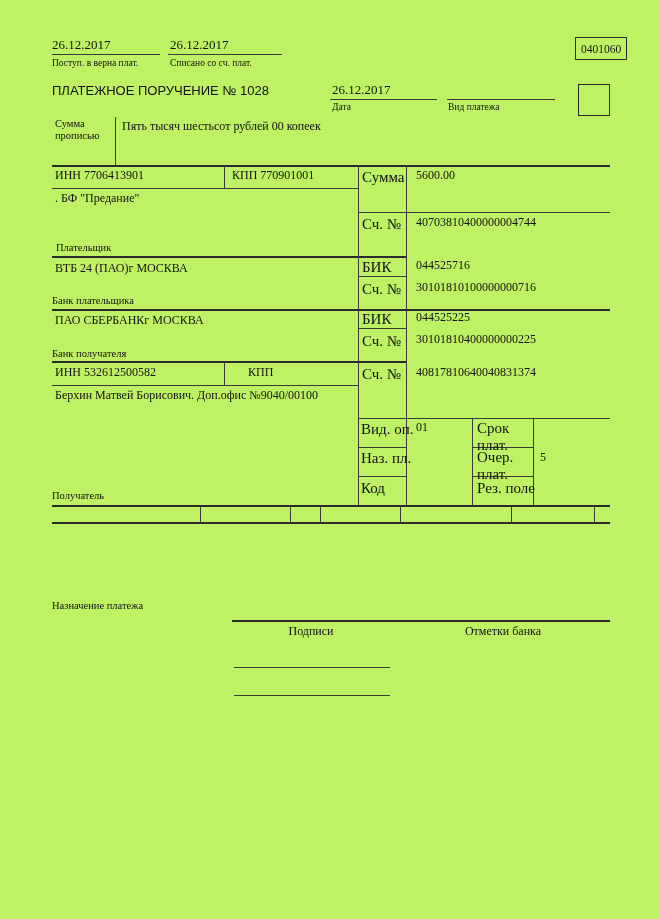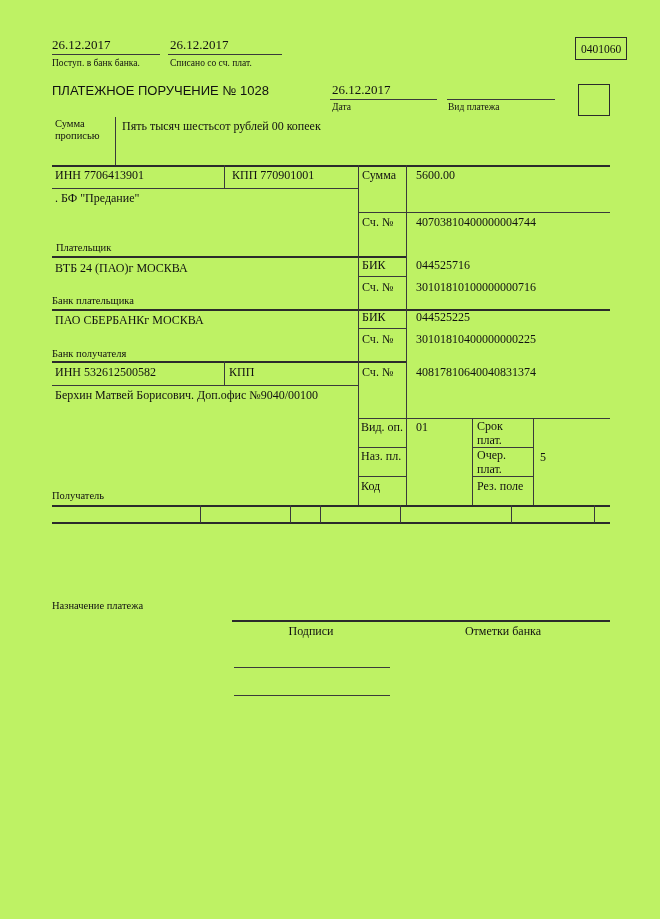--- a/index.html
+++ b/index.html
@@ -4,21 +4,21 @@
 <style>
   html,body{margin:0;padding:0;background:#ffffff;}
   .page{
     position:relative;width:660px;height:919px;background:#bef264;
     font-family:"Liberation Serif", serif;color:#111;overflow:hidden;
   }
   .t{position:absolute;white-space:nowrap;font-size:12px;line-height:1.15;}
   .wrap{white-space:normal;}
   .small{font-size:9.5px;}
   .lab{font-size:10.5px;}
-  .cell{font-size:12px;}
+  .cell{font-size:15px;}
   .title{font-family:"Liberation Sans", sans-serif;font-weight:normal;font-size:13px;}
   .hl{position:absolute;height:1px;background:#3a3a3a;}
   .hl2{position:absolute;height:2px;background:#2b2b2b;}
   .vl{position:absolute;width:1px;background:#3a3a3a;}
   .box{position:absolute;border:1px solid #2b2b2b;background:transparent;}
   .code-box{display:flex;align-items:center;justify-content:center;font-size:11.5px;}
   .stamp{
     position:absolute;left:52px;top:620px;width:178px;height:128px;
     border:2px solid #2c2cb4;color:#2c2cb4;font-size:11px;line-height:14.5px;
     padding:5px 6px;box-sizing:border-box;
@@ -33,21 +33,21 @@
   .b{font-weight:bold;}
   .i{font-style:italic;}
 </style>
 </head>
 <body>
 
 <div class="page">
 
   <div class="t" style="left:52px;top:38px;font-size:13px">26.12.2017</div>
   <div class="hl" style="left:52px;top:54px;width:108px"></div>
-  <div class="t small" style="left:52px;top:58px">Поступ. в банк банка.</div>
+  <div class="t small" style="left:52px;top:58px">Поступ. в верна плат.</div>
 
   <div class="t" style="left:170px;top:38px;font-size:13px">26.12.2017</div>
   <div class="hl" style="left:168px;top:54px;width:114px"></div>
   <div class="t small" style="left:170px;top:58px">Списано со сч. плат.</div>
 
   <div class="box code-box" style="left:575px;top:37px;width:50px;height:21px">
     <span>0401060</span>
   </div>
 
   <div class="t title" style="left:52px;top:84px">ПЛАТЕЖНОЕ ПОРУЧЕНИЕ № 1028</div>
@@ -109,21 +109,21 @@
   <div class="t lab" style="left:52px;top:295px">Банк плательщика</div>
 
   <div class="t" style="left:55px;top:314px">ПАО СБЕРБАНКг МОСКВА</div>
   <div class="t cell" style="left:362px;top:311px">БИК</div>
   <div class="t" style="left:416px;top:311px">044525225</div>
   <div class="t cell" style="left:362px;top:333px">Сч. №</div>
   <div class="t" style="left:416px;top:333px">30101810400000000225</div>
   <div class="t lab" style="left:52px;top:348px">Банк получателя</div>
 
   <div class="t" style="left:55px;top:366px">ИНН 532612500582</div>
-  <div class="t" style="left:229px;top:366px">КПП</div>
+  <div class="t" style="left:248px;top:366px">КПП</div>
   <div class="t" style="left:55px;top:389px">Берхин Матвей Борисович. Доп.офис №9040/00100</div>
   <div class="t cell" style="left:362px;top:366px">Сч. №</div>
   <div class="t" style="left:416px;top:366px">40817810640040831374</div>
   <div class="t cell" style="left:361px;top:421px">Вид. оп.</div>
   <div class="t" style="left:416px;top:421px">01</div>
   <div class="t cell wrap" style="left:477px;top:420px;width:52px">Срок плат.</div>
   <div class="t cell" style="left:361px;top:450px">Наз. пл.</div>
   <div class="t cell wrap" style="left:477px;top:449px;width:52px">Очер. плат.</div>
   <div class="t" style="left:540px;top:451px">5</div>
   <div class="t cell" style="left:361px;top:480px">Код</div>

